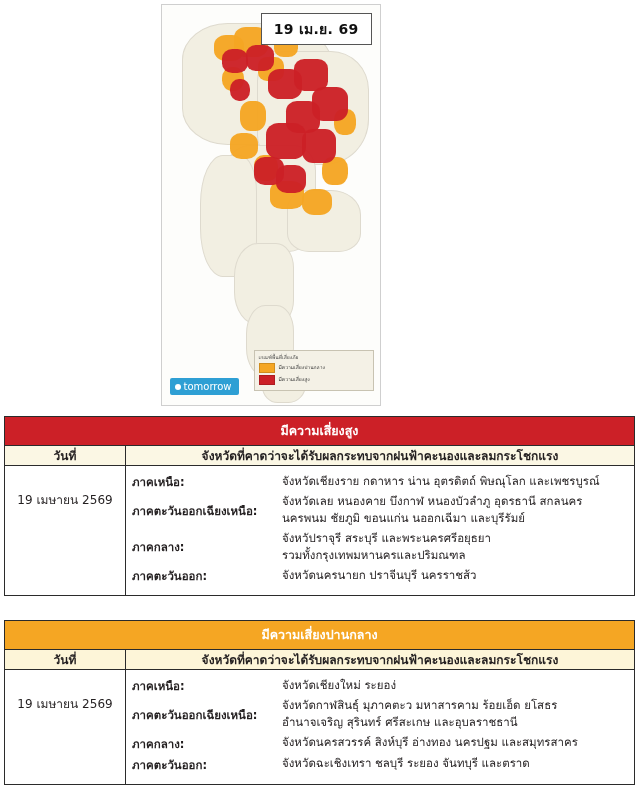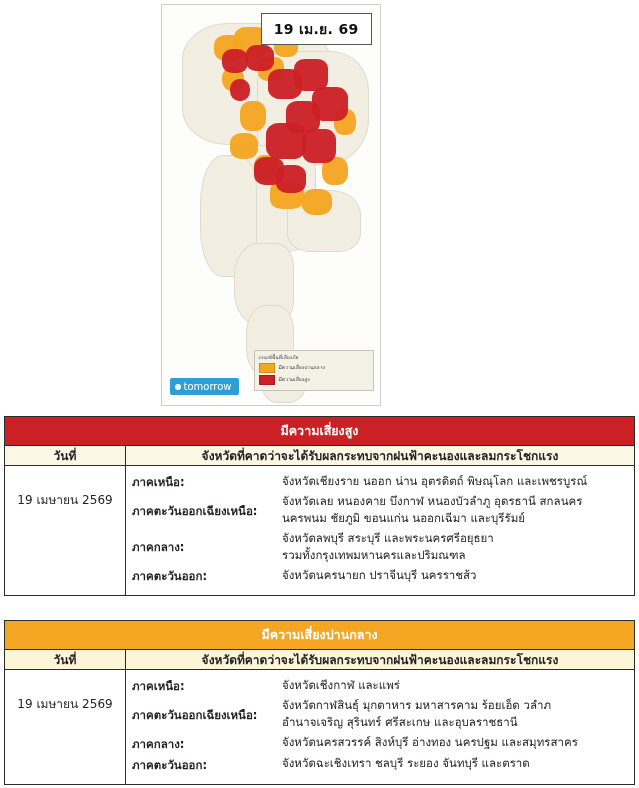--- a/index.html
+++ b/index.html
@@ -252,34 +252,34 @@
     <tr>
       <th class="hdr col-date">วันที่</th>
       <th class="hdr">จังหวัดที่คาดว่าจะได้รับผลกระทบจากฝนฟ้าคะนองและลมกระโชกแรง</th>
     </tr>
     <tr>
       <td class="cell-date">19 เมษายน 2569</td>
       <td class="cell-body">
         <div class="region-row">
           <div class="region-label">ภาคเหนือ:</div>
           <div class="region-text">
-            <span class="more">จังหวัดเชียงราย นออก น่าน อุตรดิตถ์ พิษณุโลก และเพชรบูรณ์</span>
+            <span class="more">จังหวัดเชียงราย กดาหาร น่าน อุตรดิตถ์ พิษณุโลก และเพชรบูรณ์</span>
           </div>
         </div>
         <div class="region-row">
           <div class="region-label">ภาคตะวันออกเฉียงเหนือ:</div>
           <div class="region-text">
             <span class="more">จังหวัดเลย หนองคาย บึงกาฬ หนองบัวลำภู อุดรธานี สกลนคร</span>
             <span class="more">นครพนม ชัยภูมิ ขอนแก่น นออกเฉีมา และบุรีรัมย์</span>
           </div>
         </div>
         <div class="region-row">
           <div class="region-label">ภาคกลาง:</div>
           <div class="region-text">
-            <span class="more">จังหวัดลพบุรี สระบุรี และพระนครศรีอยุธยา</span>
+            <span class="more">จังหวัปราจุรี สระบุรี และพระนครศรีอยุธยา</span>
             <span class="more">รวมทั้งกรุงเทพมหานครและปริมณฑล</span>
           </div>
         </div>
         <div class="region-row">
           <div class="region-label">ภาคตะวันออก:</div>
           <div class="region-text">
             <span class="more">จังหวัดนครนายก ปราจีนบุรี นครราชส้ว</span>
           </div>
         </div>
       </td>
@@ -297,27 +297,27 @@
     <tr>
       <th class="hdr med col-date">วันที่</th>
       <th class="hdr med">จังหวัดที่คาดว่าจะได้รับผลกระทบจากฝนฟ้าคะนองและลมกระโชกแรง</th>
     </tr>
     <tr>
       <td class="cell-date">19 เมษายน 2569</td>
       <td class="cell-body">
         <div class="region-row">
           <div class="region-label">ภาคเหนือ:</div>
           <div class="region-text">
-            <span class="more">จังหวัดเชีงกาฬ่ และแพร่</span>
+            <span class="more">จังหวัดเชียงใหม่ ระยอง่</span>
           </div>
         </div>
         <div class="region-row">
           <div class="region-label">ภาคตะวันออกเฉียงเหนือ:</div>
           <div class="region-text">
-            <span class="more">จังหวัดกาฬสินธุ์ มุกดาหาร มหาสารคาม ร้อยเอ็ด วลำภ</span>
+            <span class="more">จังหวัดกาฬสินธุ์ มุภาคตะว มหาสารคาม ร้อยเอ็ด ยโสธร</span>
             <span class="more">อำนาจเจริญ สุรินทร์ ศรีสะเกษ และอุบลราชธานี</span>
           </div>
         </div>
         <div class="region-row">
           <div class="region-label">ภาคกลาง:</div>
           <div class="region-text">
             <span class="more">จังหวัดนครสวรรค์ สิงห์บุรี อ่างทอง นครปฐม และสมุทรสาคร</span>
           </div>
         </div>
         <div class="region-row">

